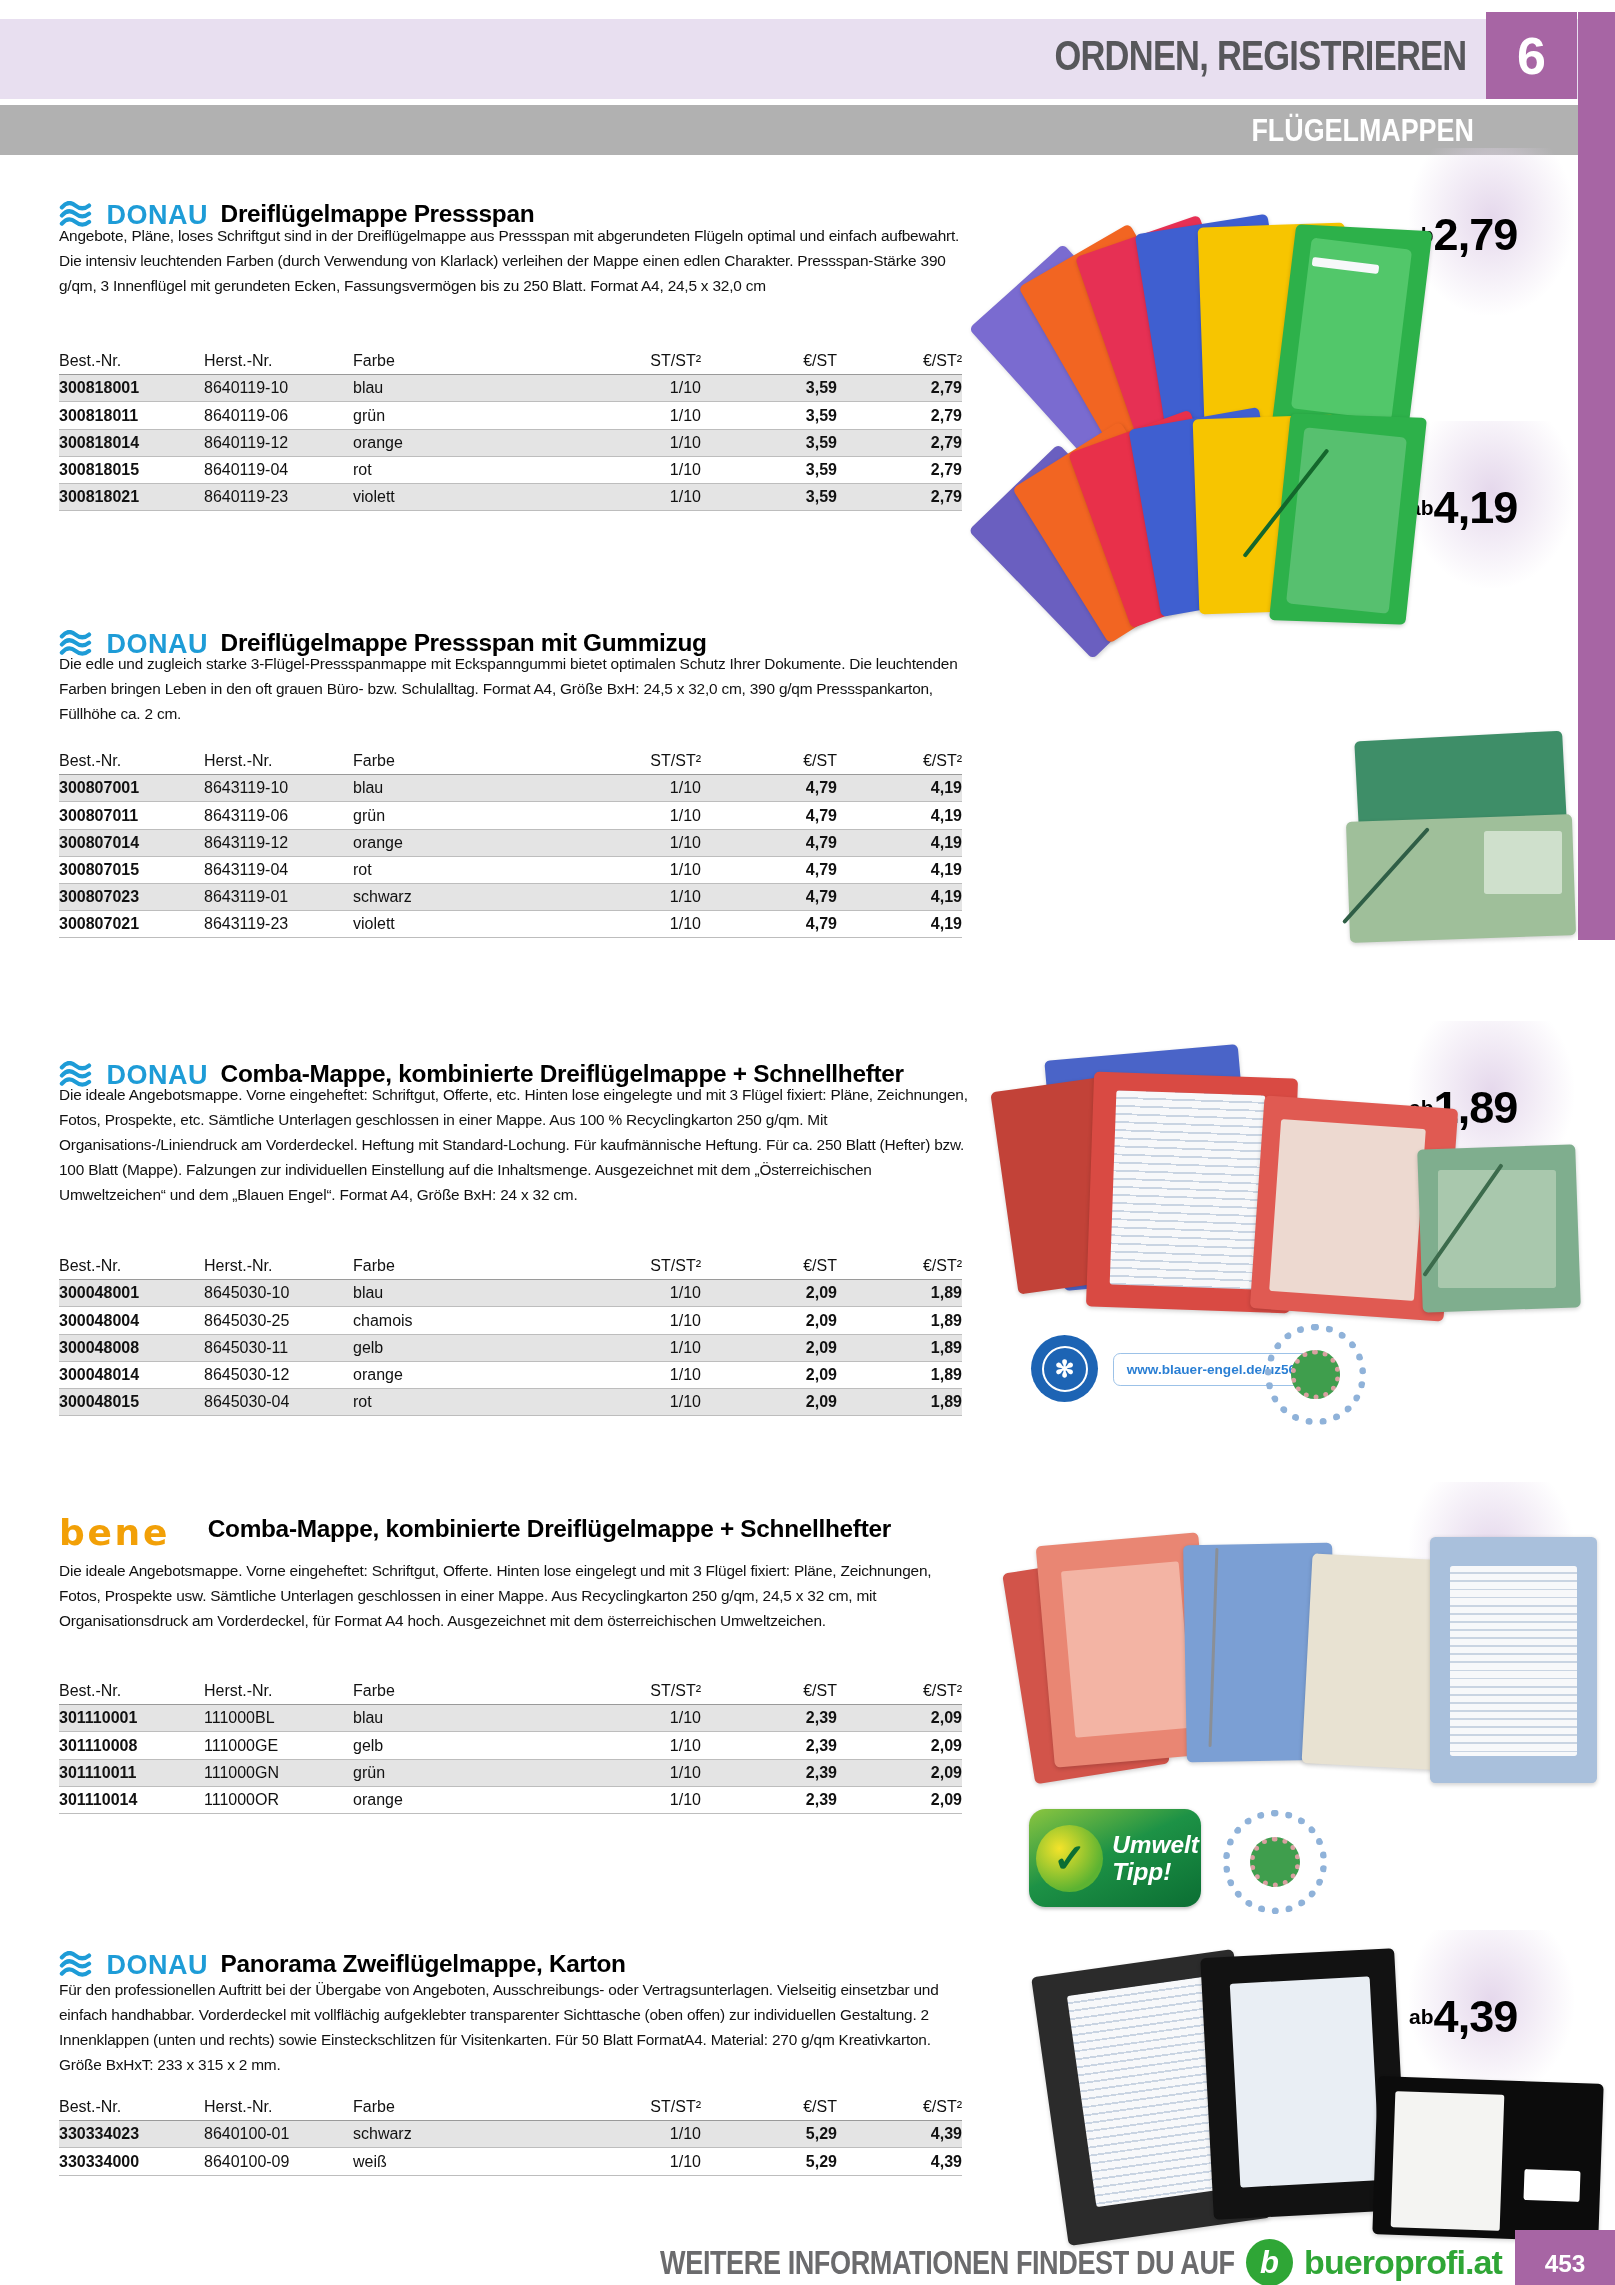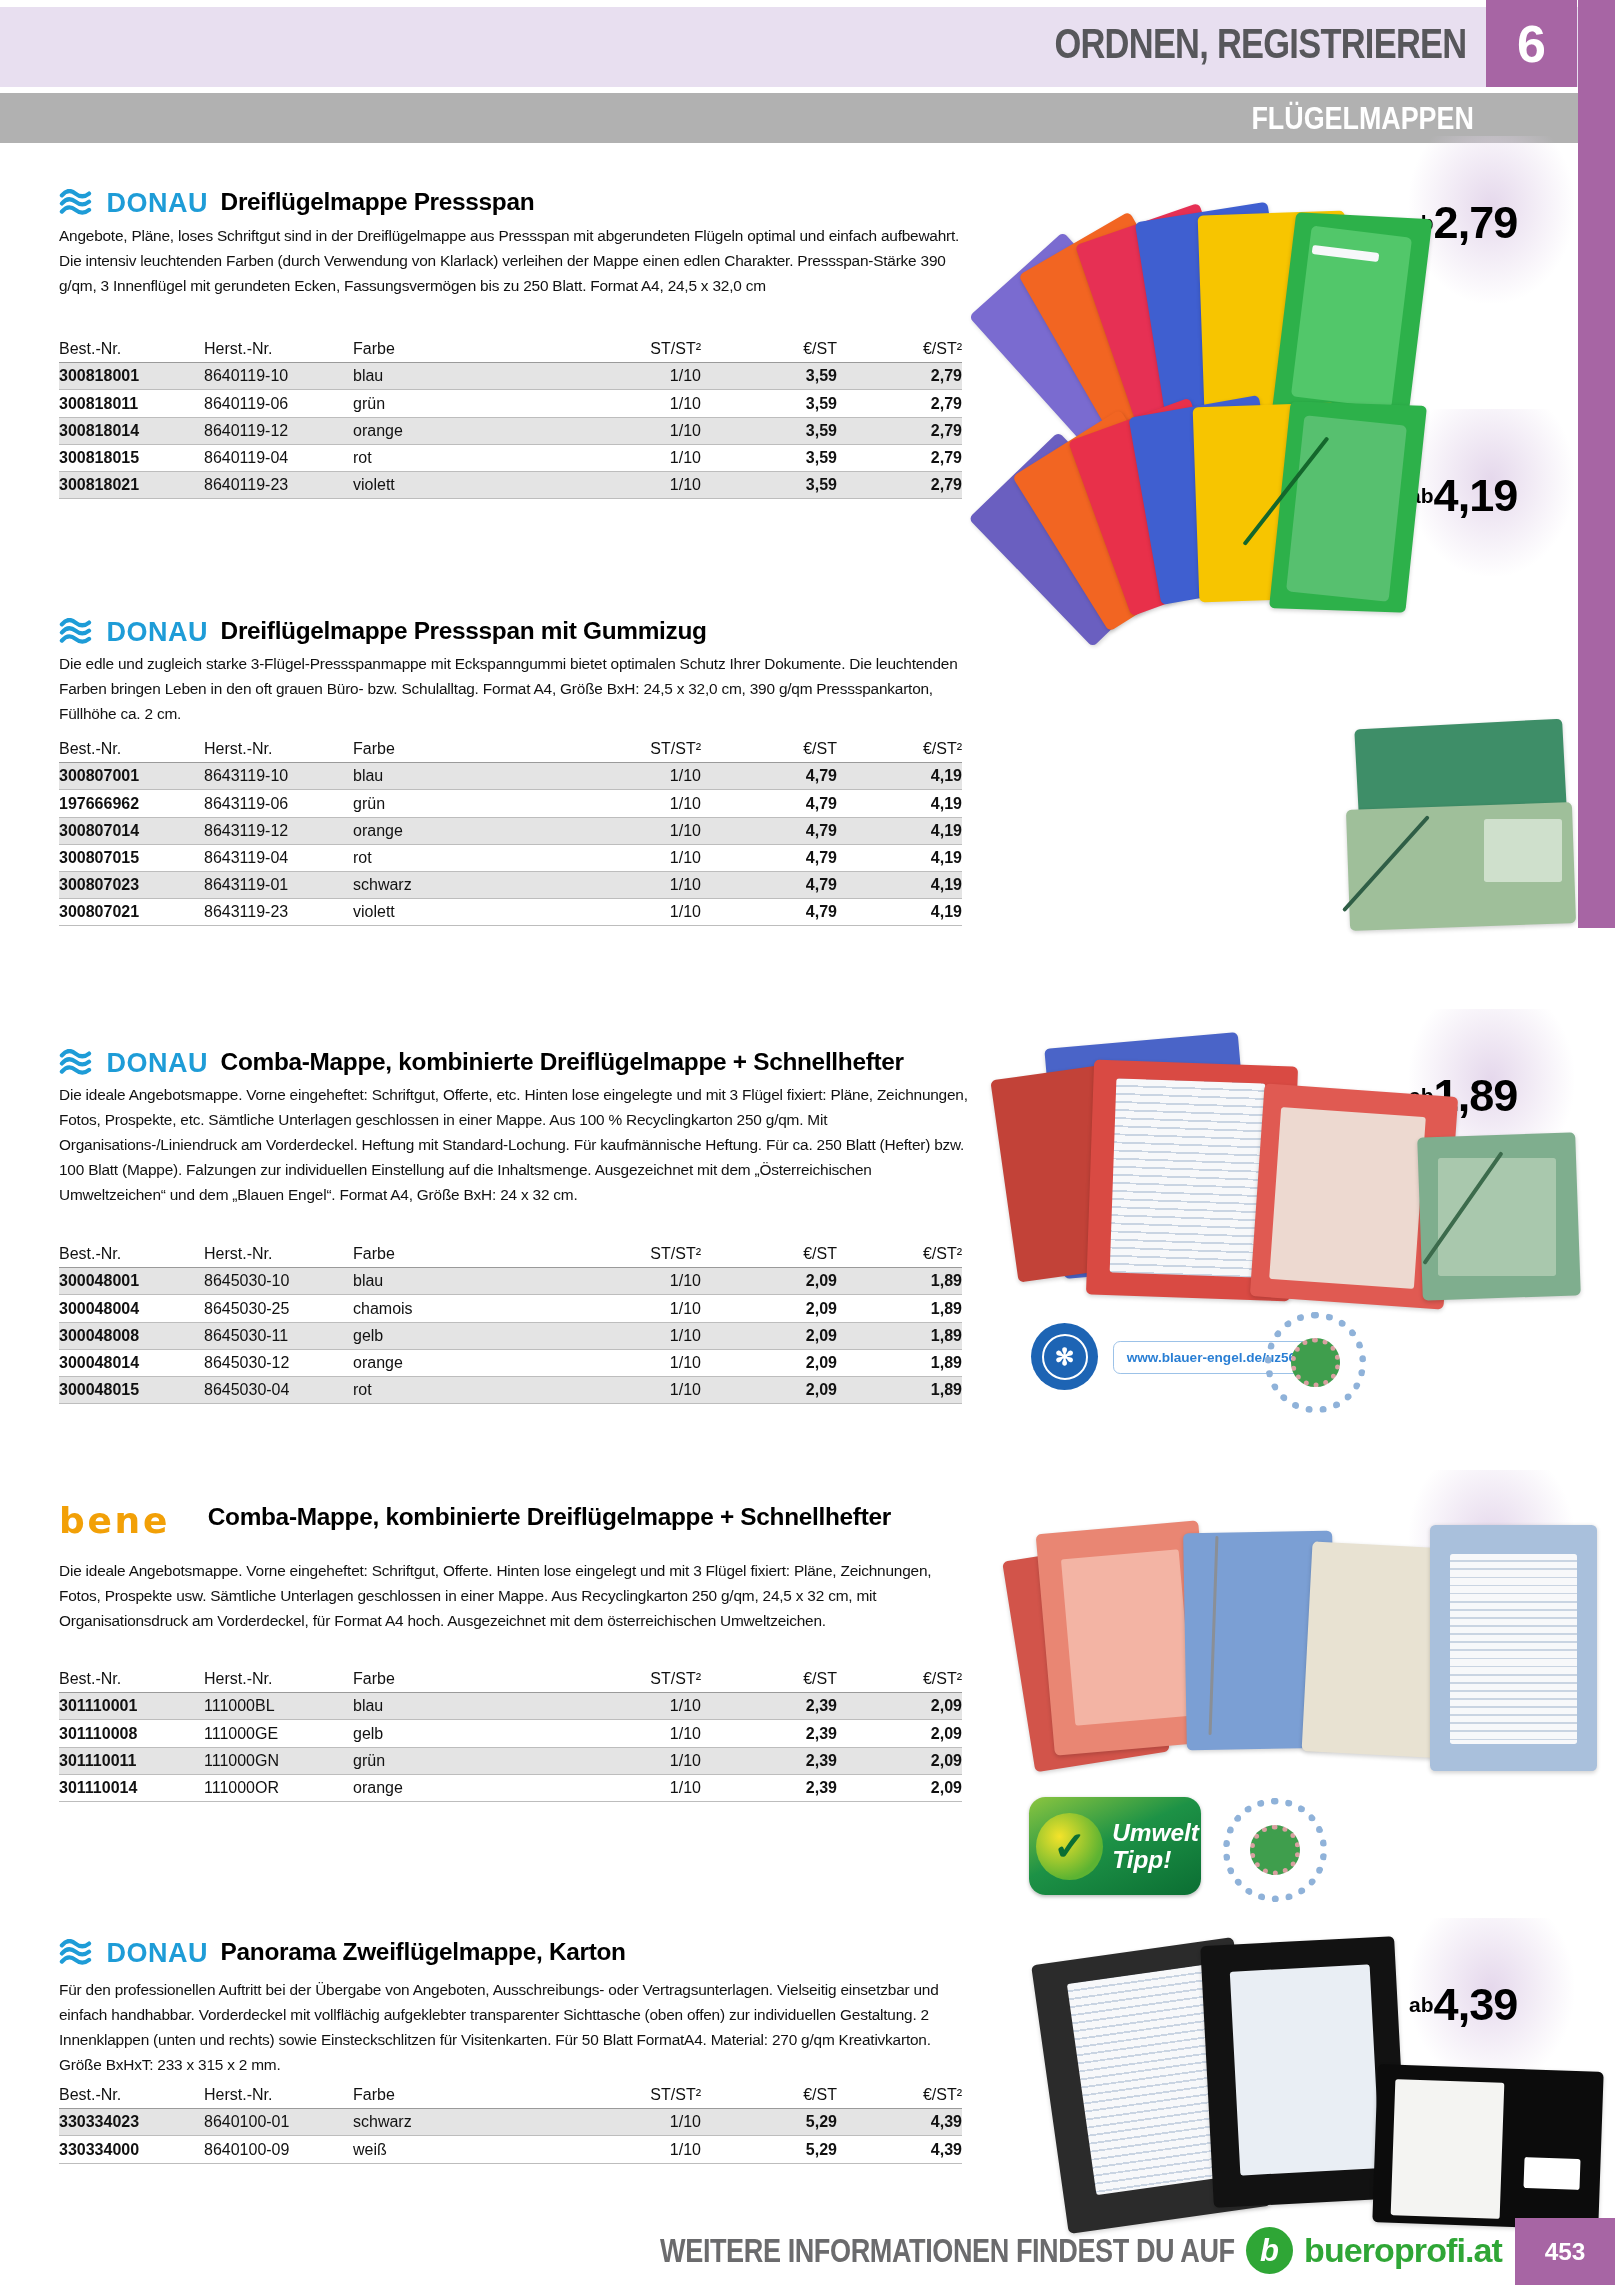--- a/index.html
+++ b/index.html
@@ -1,18 +1,18 @@
 <!DOCTYPE html>
 <html style="font-size:14.5px"><head>
 <meta charset="utf-8">
 <style>
   html,body{margin:0;padding:0;background:#fff;}
   .page{position:relative;width:1616px;height:2285px;margin:0 auto;background:#fff;overflow:hidden;
         font-family:"Liberation Sans",sans-serif;color:#111;}
-  .abs{position:absolute;}
+  .abs{position:absolute;margin-top:12px;}
 
   
   .band-lav{left:0;top:7.2px;width:1578px;height:80px;background:#e8dff0;}
   .band-title{position:absolute;right:112px;top:12.7px;font-size:42px;font-weight:bold;color:#57575b;
               letter-spacing:-0.9px;transform:scaleX(.82);transform-origin:right center;white-space:nowrap;}
   .chapter-box{left:1486px;top:0;width:91px;height:87px;background:#a765a4;display:flex;
                align-items:center;justify-content:center;color:#fff;font-size:52px;font-weight:bold;}
   .side-strip{left:1578px;top:0;width:38px;height:928px;background:#a765a4;}
   .band-gray{left:0;top:93px;width:1578px;height:50px;background:#b1b1b1;}
   .band-sub{position:absolute;right:104px;top:7.2px;font-size:32px;font-weight:bold;color:#fff;
@@ -217,21 +217,21 @@
     <tbody>
         <tr>
           <td>300807001</td>
           <td>8643119-10</td>
           <td>blau</td>
           <td>1/10</td>
           <td>4,79</td>
           <td>4,19</td>
         </tr>
         <tr>
-          <td>197666962</td>
+          <td>300807011</td>
           <td>8643119-06</td>
           <td>grün</td>
           <td>1/10</td>
           <td>4,79</td>
           <td>4,19</td>
         </tr>
         <tr>
           <td>300807014</td>
           <td>8643119-12</td>
           <td>orange</td>

